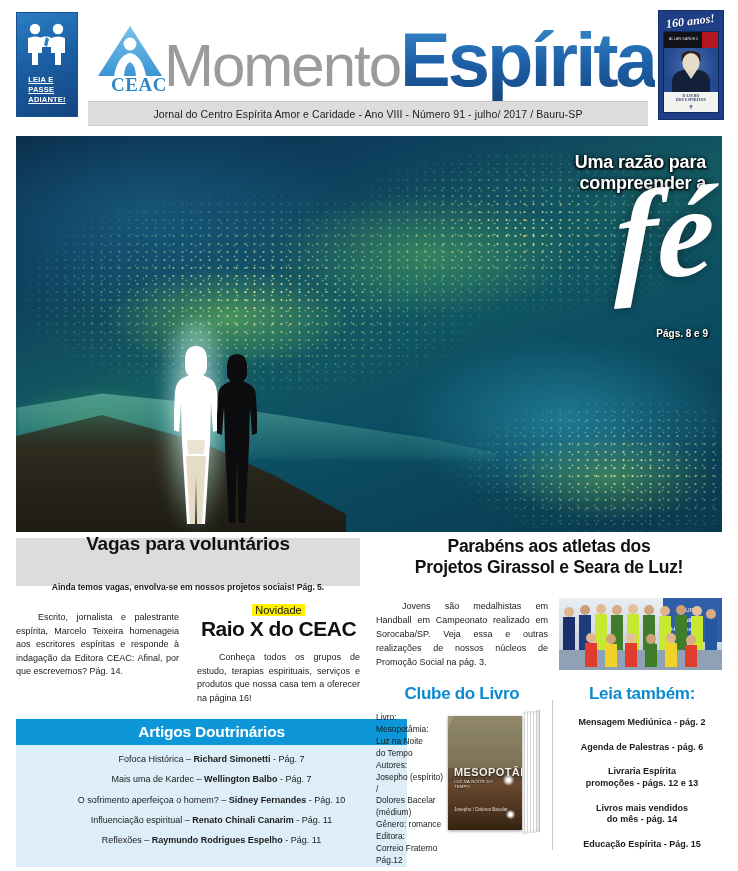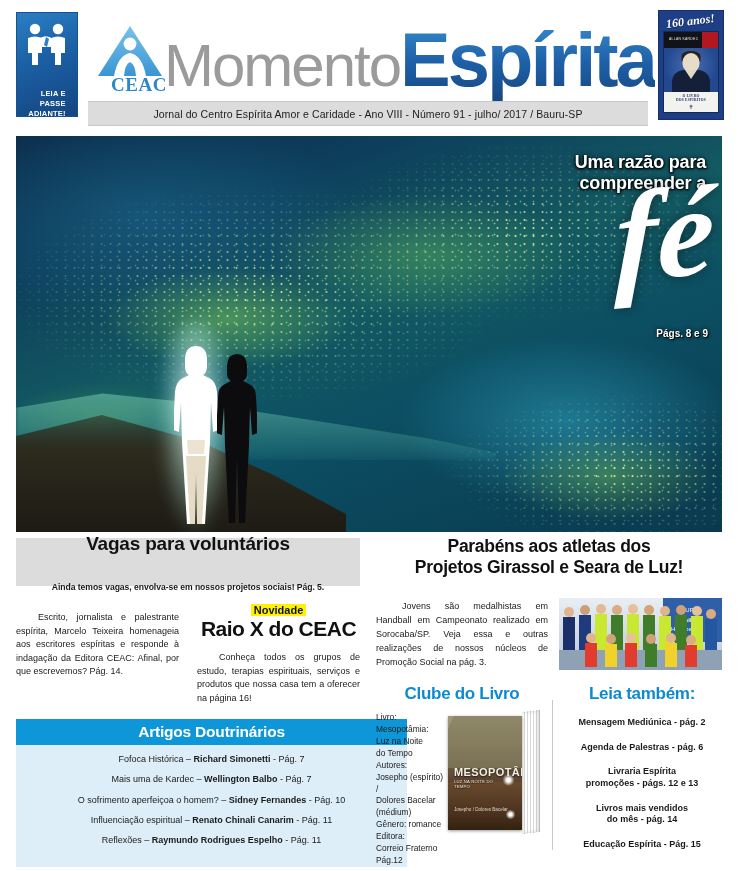--- a/index.html
+++ b/index.html
@@ -17,21 +17,21 @@
 
   .badge-left{
     position:absolute;left:16px;top:12px;width:62px;height:105px;
     background:linear-gradient(160deg,#2b7fc4 0%,#1b5fa4 45%,#14457f 100%);
     display:flex;flex-direction:column;align-items:center;justify-content:flex-start;
     box-shadow:0 0 0 1px #15528f inset;
   }
   .badge-left .figs{margin-top:9px;}
   .badge-left .txt{
     color:#ffffff;font-size:7.5px;font-weight:bold;line-height:1.32;
-    text-align:right;letter-spacing:.2px;margin-top:18px;
+    text-align:left;letter-spacing:.2px;margin-top:4px;text-decoration:underline;
   }
 
   .brand{
     position:absolute;left:92px;top:8px;display:flex;align-items:flex-start;
   }
   .ceac-logo{position:relative;width:76px;height:76px;margin-top:14px;}
   .ceac-word{
     position:absolute;left:11px;top:52px;width:72px;text-align:center;
     font-family:"Liberation Serif", serif;font-weight:bold;font-size:19px;
     color:#2f87c9;letter-spacing:.5px;
@@ -208,21 +208,21 @@
     position:absolute;left:16px;top:62px;width:344px;
     display:flex;gap:18px;
   }
   .col{width:163px;}
   .col-title{
     font-size:21px;font-weight:bold;color:#111;text-align:center;
     letter-spacing:-.5px;line-height:1.05;
   }
   .novidade{
     display:inline-block;background:#fff200;color:#111;
-    font-size:11px;font-weight:bold;padding:0 3px;margin-bottom:1px;
+    font-size:11px;font-weight:normal;padding:0 3px;margin-bottom:1px;
   }
   .col-body{
     font-size:9px;color:#1a1a1a;line-height:1.5;text-align:justify;
     margin-top:11px;text-indent:22px;
   }
 
   .girassol-body{
     position:absolute;left:376px;top:62px;width:172px;
     font-size:9px;color:#1a1a1a;line-height:1.55;text-align:justify;
     text-indent:26px;

